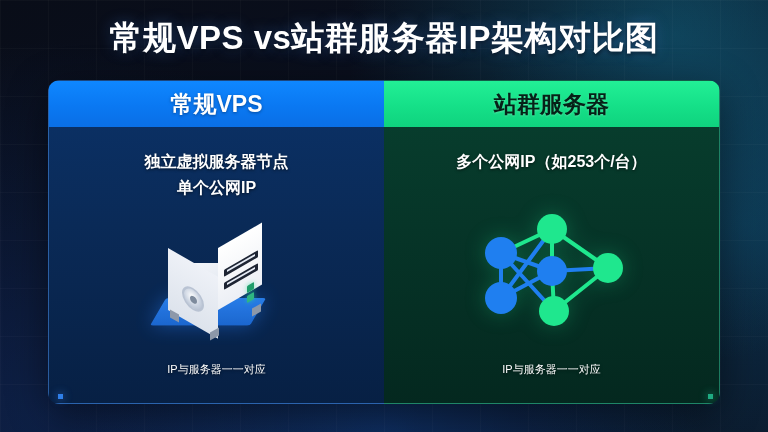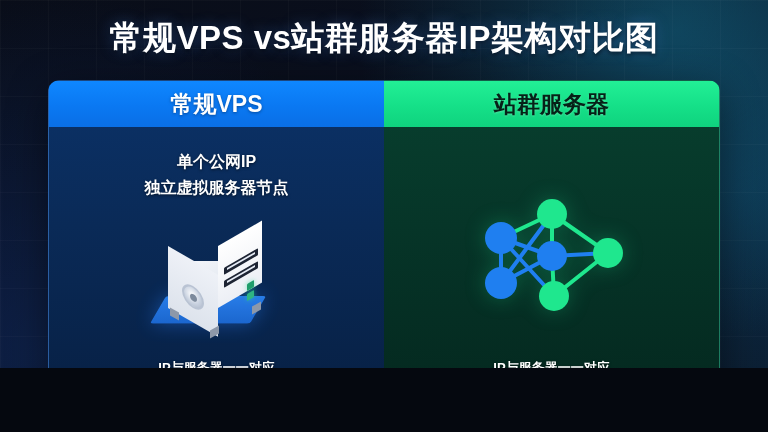--- a/index.html
+++ b/index.html
@@ -3,21 +3,21 @@
 <meta charset="utf-8">
 <style>
   html, body {
     margin: 0;
     padding: 0;
     background: #05080f;
   }
   #stage {
     position: relative;
     width: 768px;
-    height: 368px;
+    height: 432px;
     overflow: hidden;
     font-family: "Liberation Sans", "DejaVu Sans", sans-serif;
     background:
       radial-gradient(circle at 88% 8%, rgba(20,120,150,0.45) 0%, rgba(20,120,150,0.0) 42%),
       radial-gradient(circle at 97% 52%, rgba(16,90,130,0.40) 0%, rgba(16,90,130,0.0) 38%),
       radial-gradient(circle at 50% 100%, rgba(18,70,150,0.50) 0%, rgba(18,70,150,0.0) 55%),
       radial-gradient(circle at 6% 96%, rgba(20,60,140,0.35) 0%, rgba(20,60,140,0.0) 45%),
       linear-gradient(160deg, #090d18 0%, #0a1020 45%, #0b1526 100%);
   }
 
@@ -120,22 +120,22 @@
     flex: 1;
     width: 100%;
     display: flex;
     align-items: center;
     justify-content: center;
     position: relative;
   }
 
   .panel-caption {
     margin-bottom: 26px;
-    font-size: 13px;
-    font-weight: bold;
+    font-size: 11px;
+    font-weight: normal;
     color: #ffffff;
     text-shadow: 0 1px 3px rgba(0,0,0,0.6);
     white-space: nowrap;
   }
 
   
   .server-wrap {
     position: relative;
     width: 130px;
     height: 112px;
@@ -262,22 +262,22 @@
 
 <div id="stage">
 
   <div class="title">常规VPS vs站群服务器IP架构对比图</div>
 
   <div class="board">
 
     <div class="panel left">
       <div class="panel-header">常规VPS</div>
       <div class="panel-lines">
+        <span class="line">独立虚拟服务器节点</span>
         <span class="line">单个公网IP</span>
-        <span class="line">独立虚拟服务器节点</span>
       </div>
       <div class="panel-visual">
         <div class="server-wrap">
           <div class="srv-base"></div>
           <div class="srv-top"></div>
           <div class="srv-left"></div>
           <div class="srv-right"></div>
           <div class="srv-slot s1">
               <i></i>
             </div>
@@ -291,20 +291,21 @@
           <div class="srv-foot f2"></div>
           <div class="srv-foot f3"></div>
         </div>
       </div>
       <div class="panel-caption">IP与服务器一一对应</div>
     </div>
 
     <div class="panel right">
       <div class="panel-header">站群服务器</div>
       <div class="panel-lines">
+        <span class="line">多个公网IP（如253个/台）</span>
       </div>
       <div class="panel-visual">
         <div class="net-wrap">
           <svg id="net-svg" width="150" height="115" viewBox="0 0 150 115">
               <line x1="24" y1="40" x2="75" y2="16" stroke="#1fe78e" stroke-width="4" stroke-linecap="round"></line>
               <line x1="24" y1="40" x2="75" y2="58" stroke="#1f7ff0" stroke-width="4" stroke-linecap="round"></line>
               <line x1="24" y1="40" x2="24" y2="85" stroke="#1f7ff0" stroke-width="4" stroke-linecap="round"></line>
               <line x1="24" y1="40" x2="77" y2="98" stroke="#1f7ff0" stroke-width="4" stroke-linecap="round"></line>
               <line x1="24" y1="85" x2="75" y2="58" stroke="#1f7ff0" stroke-width="4" stroke-linecap="round"></line>
               <line x1="24" y1="85" x2="75" y2="16" stroke="#1f7ff0" stroke-width="4" stroke-linecap="round"></line>

